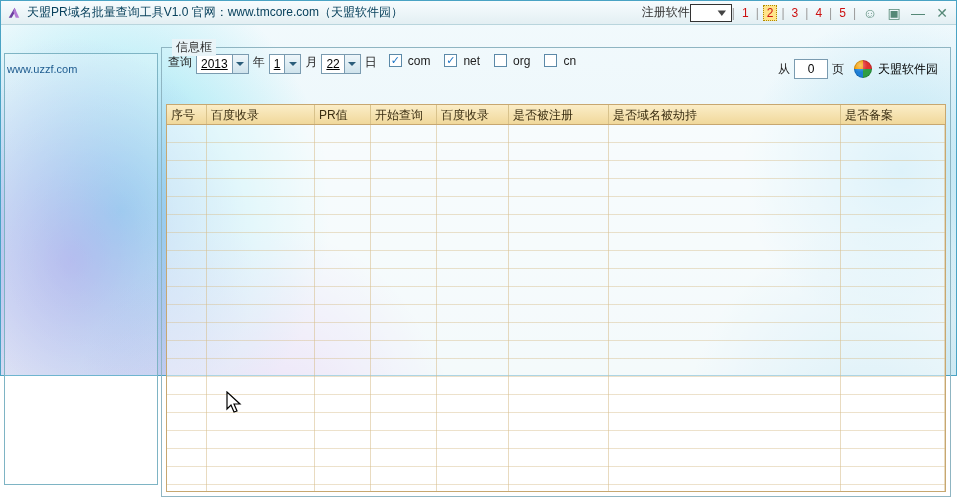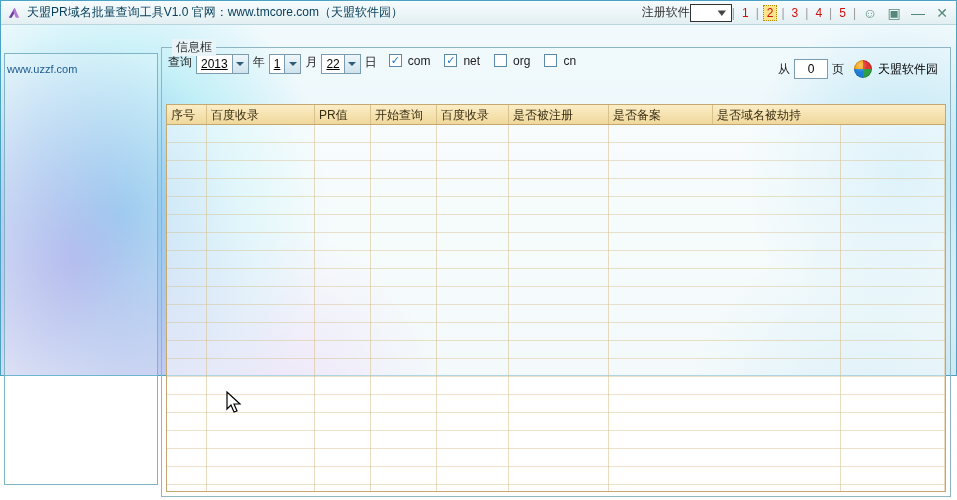--- a/index.html
+++ b/index.html
@@ -168,22 +168,22 @@
       </div>
 
       <div class="table-wrap">
         <div class="thead">
           <div class="th c0">序号</div>
           <div class="th c1">百度收录</div>
           <div class="th c2">PR值</div>
           <div class="th c3">开始查询</div>
           <div class="th c4">百度收录</div>
           <div class="th c5">是否被注册</div>
+          <div class="th c6">是否域名被劫持</div>
           <div class="th c7">是否备案</div>
-          <div class="th c6">是否域名被劫持</div>
         </div>
         <div class="tbody">
           <div class="vgrid">
             <div class="c0"></div>
               <div class="c1"></div>
               <div class="c2"></div>
               <div class="c3"></div>
               <div class="c4"></div>
               <div class="c5"></div>
               <div class="c6"></div>

